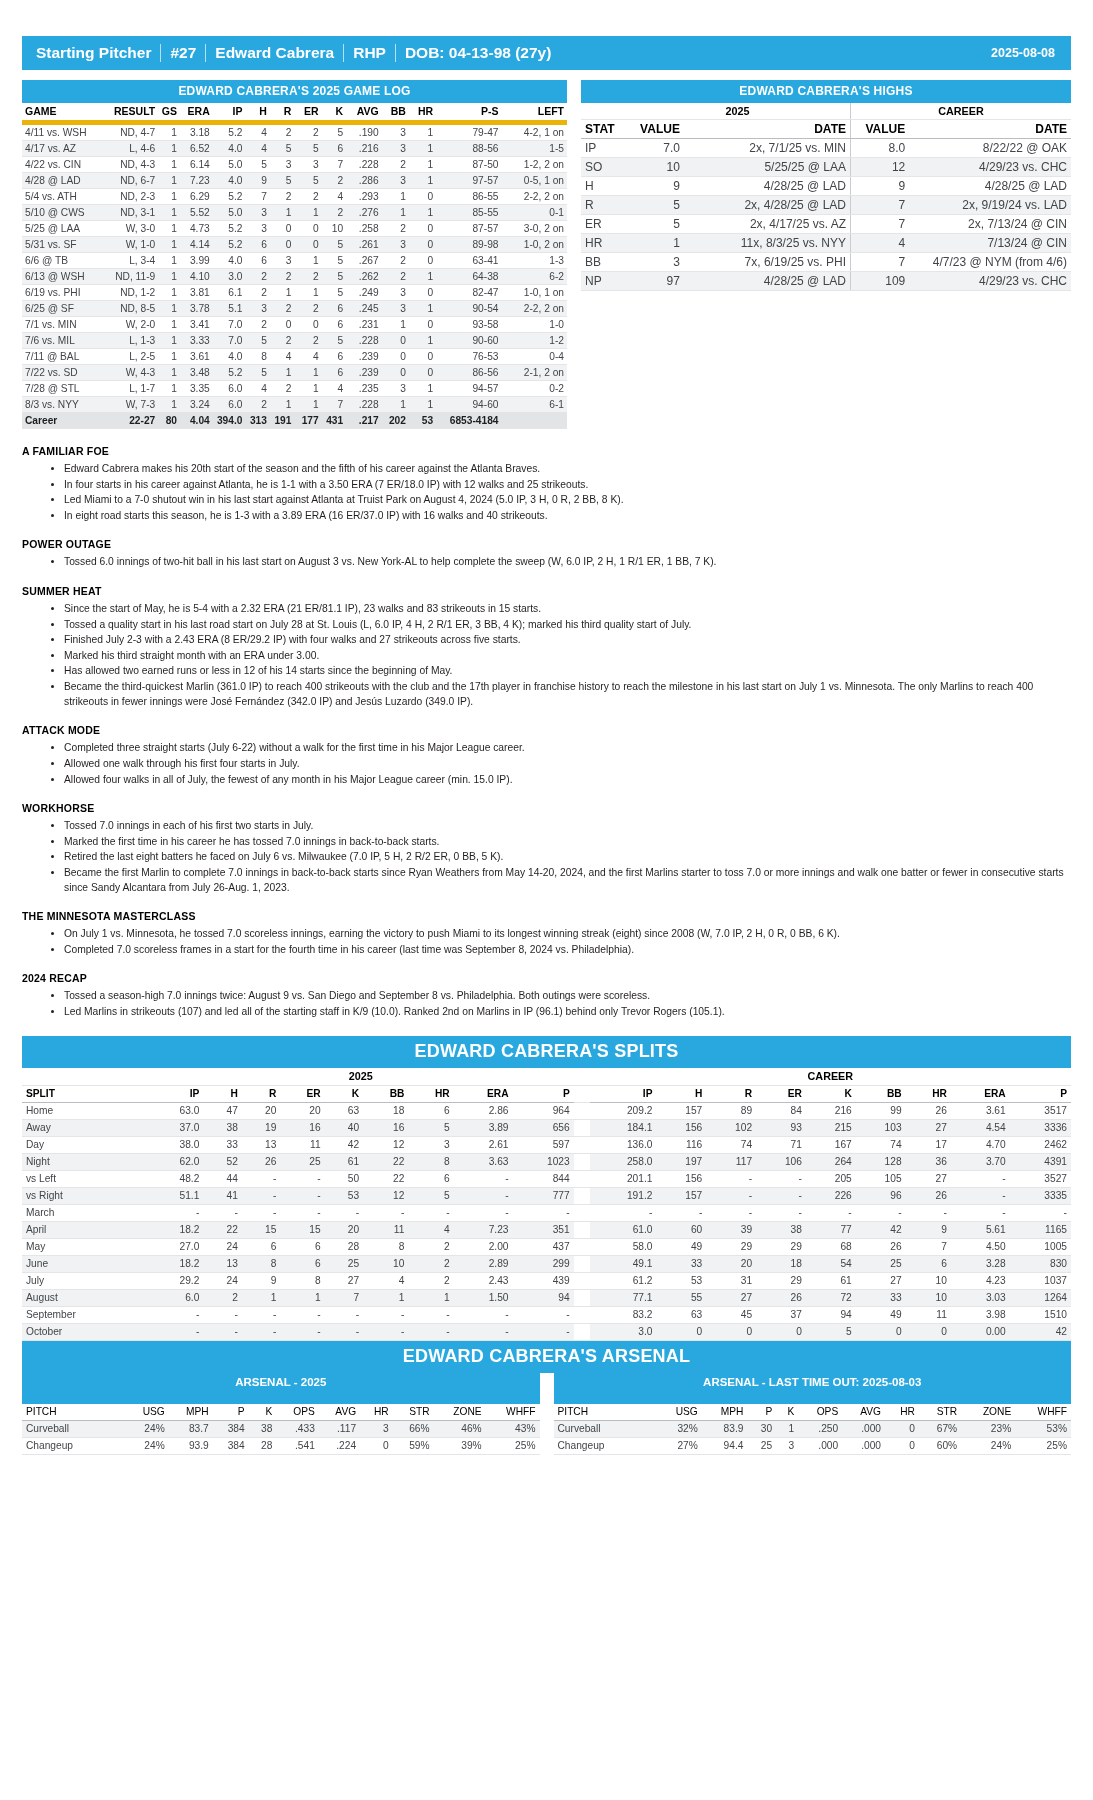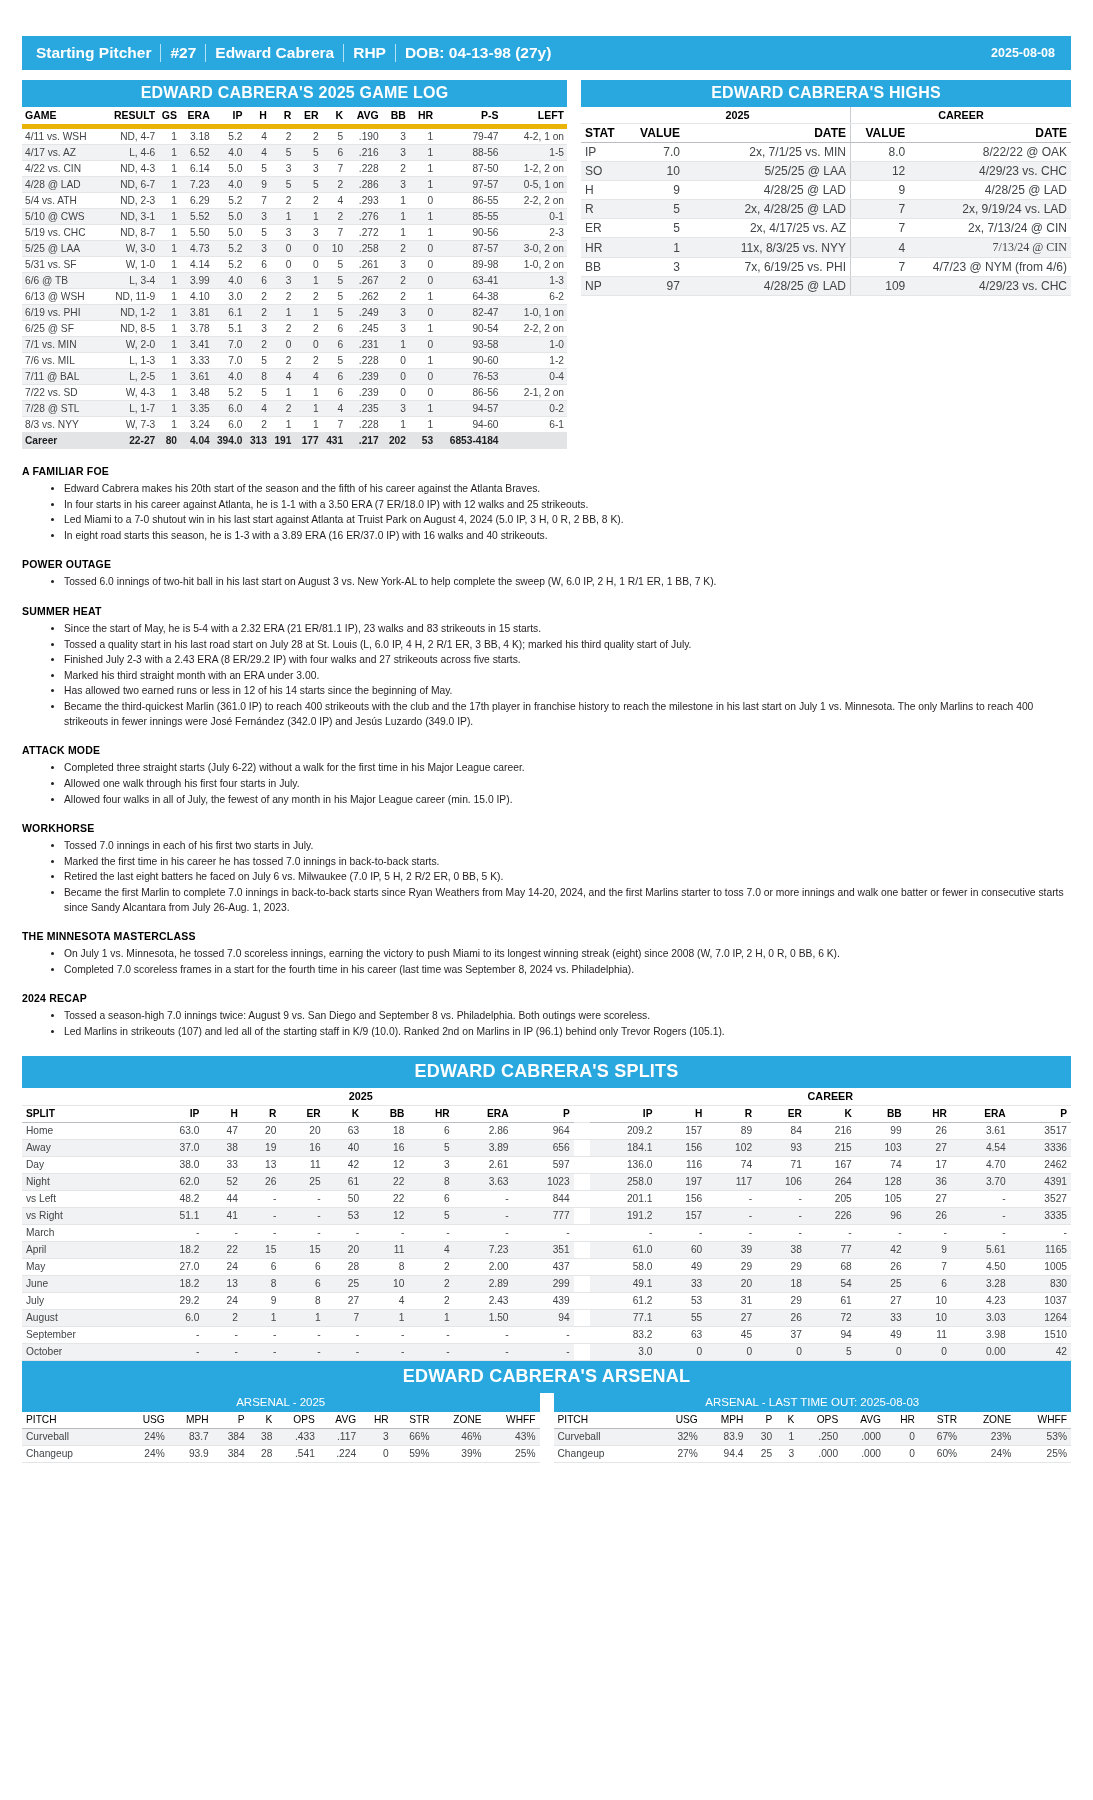--- a/index.html
+++ b/index.html
@@ -22,27 +22,27 @@
   }
   .banner .seg { padding:0 9px; white-space:nowrap; }
   .banner .seg:first-child { padding-left:2px; }
   .banner .divider { width:1px; height:18px; background:rgba(255,255,255,.65); }
   .banner .spacer { flex:1; }
   .banner .date { font-size:12.5px; padding-right:4px; }
 
   
   .tbl-title {
     background:#29a8e0; color:#fff; text-align:center;
-    font-weight:bold; font-size:16px; letter-spacing:.2px;
+    font-weight:bold; font-size:12px; letter-spacing:.2px;
     padding:4px 4px 5px;
   }
   .tbl-title.lg { font-size:18px; padding:5px 16px 6px; }
   .sub-title {
     background:#29a8e0; color:#fff; text-align:center;
-    font-weight:normal; font-size:11.5px; padding:3px 0 4px;
+    font-weight:bold; font-size:11.5px; padding:3px 0 16px;
   }
 
   table { border-collapse:collapse; width:100%; }
   .stat th, .stat td {
     font-size:10.2px; padding:2px 3px; white-space:nowrap;
     border-bottom:1px solid #e3e5e7;
   }
   .stat th {
     font-weight:bold; color:#000; text-align:right;
     border-bottom:5px solid #eab308; padding-bottom:3px;
@@ -232,36 +232,20 @@
               <td>1</td>
               <td>1</td>
               <td>2</td>
               <td>.276</td>
               <td>1</td>
               <td>1</td>
               <td>85-55</td>
               <td>0-1</td>
             </tr>
             <tr>
-              <td class="lft">5/19 vs. CHC</td>
-              <td>ND, 8-7</td>
-              <td>1</td>
-              <td>5.50</td>
-              <td>5.0</td>
-              <td>5</td>
-              <td>3</td>
-              <td>3</td>
-              <td>7</td>
-              <td>.272</td>
-              <td>1</td>
-              <td>1</td>
-              <td>90-56</td>
-              <td>2-3</td>
-            </tr>
-            <tr>
               <td class="lft">5/25 @ LAA</td>
               <td>W, 3-0</td>
               <td>1</td>
               <td>4.73</td>
               <td>5.2</td>
               <td>3</td>
               <td>0</td>
               <td>0</td>
               <td>10</td>
               <td>.258</td>
@@ -515,21 +499,21 @@
               <td>5</td>
               <td style="white-space: normal;">2x, 4/17/25 vs. AZ</td>
               <td class="splitline">7</td>
               <td style="white-space: normal;">2x, 7/13/24 @ CIN</td>
             </tr>
             <tr>
               <td class="lft">HR</td>
               <td>1</td>
               <td style="white-space: normal;">11x, 8/3/25 vs. NYY</td>
               <td class="splitline">4</td>
-              <td style="white-space: normal; font-family: Liberation Serif, serif;">7/13/24 @ CIN</td>
+              <td style="white-space: normal;">7/13/24 @ CIN</td>
             </tr>
             <tr>
               <td class="lft">BB</td>
               <td>3</td>
               <td style="white-space: normal;">7x, 6/19/25 vs. PHI</td>
               <td class="splitline">7</td>
               <td style="white-space: normal;">4/7/23 @ NYM (from 4/6)</td>
             </tr>
             <tr>
               <td class="lft">NP</td>

